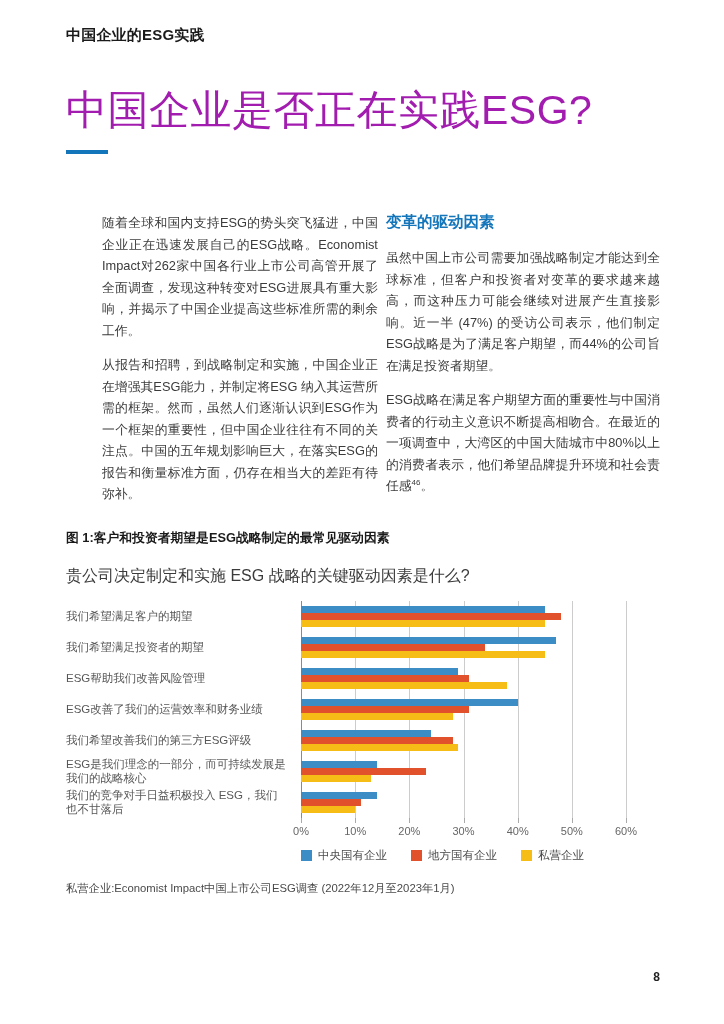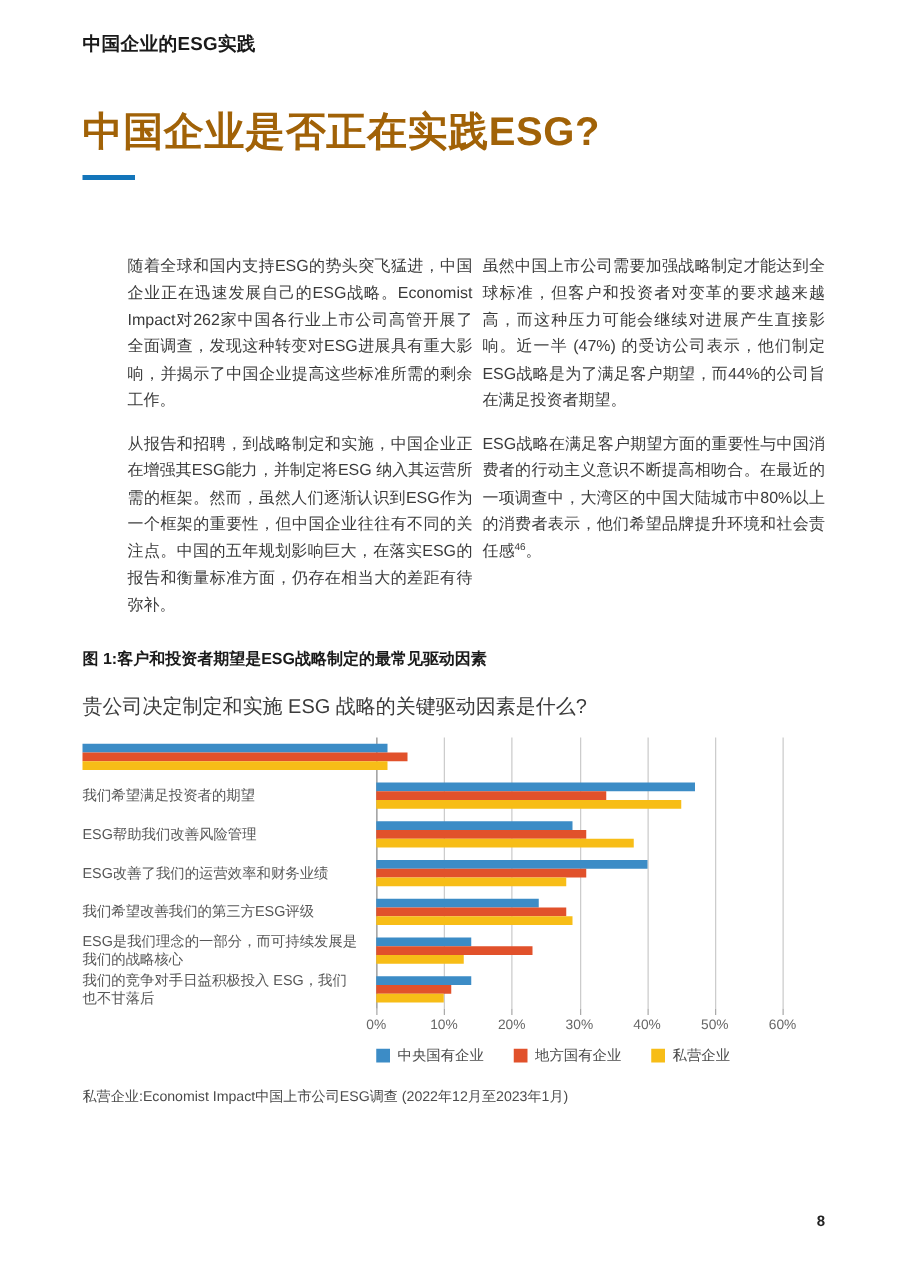--- a/index.html
+++ b/index.html
@@ -18,23 +18,23 @@
     overflow: hidden;
   }
   .running-header {
     font-size: 15px;
     font-weight: bold;
     color: #1a1a1a;
     letter-spacing: .2px;
   }
   .page-title {
     margin: 42px 0 0 0;
-    font-size: 32px;
-    font-weight: 700;
-    color: #a16207;
+    font-size: 41px;
+    font-weight: 400;
+    color: #a21caf;
     letter-spacing: .5px;
     line-height: 1.15;
   }
   .title-rule {
     width: 42px;
     height: 4px;
     background: var(--accent, #1375BA);
     margin-top: 16px;
   }
   .columns {
@@ -176,20 +176,21 @@
 
   <h1 class="page-title">中国企业是否正在实践ESG?</h1>
   <div class="title-rule"></div>
 
   <div class="columns">
     <div class="col-left">
       <p class="body-par">随着全球和国内支持ESG的势头突飞猛进，中国企业正在迅速发展自己的ESG战略。Economist Impact对262家中国各行业上市公司高管开展了全面调查，发现这种转变对ESG进展具有重大影响，并揭示了中国企业提高这些标准所需的剩余工作。</p>
       <p class="body-par">从报告和招聘，到战略制定和实施，中国企业正在增强其ESG能力，并制定将ESG 纳入其运营所需的框架。然而，虽然人们逐渐认识到ESG作为一个框架的重要性，但中国企业往往有不同的关注点。中国的五年规划影响巨大，在落实ESG的报告和衡量标准方面，仍存在相当大的差距有待弥补。</p>
     </div>
     <div class="col-right">
+      <h2 class="section-heading">变革的驱动因素</h2>
       <p class="body-par">虽然中国上市公司需要加强战略制定才能达到全球标准，但客户和投资者对变革的要求越来越高，而这种压力可能会继续对进展产生直接影响。近一半 (47%) 的受访公司表示，他们制定ESG战略是为了满足客户期望，而44%的公司旨在满足投资者期望。</p>
       <p class="body-par"><span>ESG战略在满足客户期望方面的重要性与中国消费者的行动主义意识不断提高相吻合。在最近的一项调查中，大湾区的中国大陆城市中80%以上的消费者表示，他们希望品牌提升环境和社会责任感</span><sup class="fn">46</sup><span>。</span></p>
     </div>
   </div>
 
   <div class="figure">
     <div class="fig-title">图 1:客户和投资者期望是ESG战略制定的最常见驱动因素</div>
     <div class="fig-subtitle">贵公司决定制定和实施 ESG 战略的关键驱动因素是什么?</div>
 
     <div class="chart">
@@ -198,20 +199,21 @@
             <div class="gridline zero" style="left: 0%;"></div>
             <div class="gridline" style="left: 16.6667%;"></div>
             <div class="gridline" style="left: 33.3333%;"></div>
             <div class="gridline" style="left: 50%;"></div>
             <div class="gridline" style="left: 66.6667%;"></div>
             <div class="gridline" style="left: 83.3333%;"></div>
             <div class="gridline" style="left: 100%;"></div>
           </div>
         <div class="chart-rows" id="chart-rows">
             <div class="chart-row">
+              <div class="row-label">我们希望满足客户的期望</div>
               <div class="row-bars">
                 <div class="bar" style="width: 75%; background: rgb(60, 140, 198);"></div>
                 <div class="bar" style="width: 80%; background: rgb(225, 81, 43);"></div>
                 <div class="bar" style="width: 75%; background: rgb(247, 189, 23);"></div>
               </div>
             </div>
             <div class="chart-row">
               <div class="row-label">我们希望满足投资者的期望</div>
               <div class="row-bars">
                 <div class="bar" style="width: 78.3333%; background: rgb(60, 140, 198);"></div>

